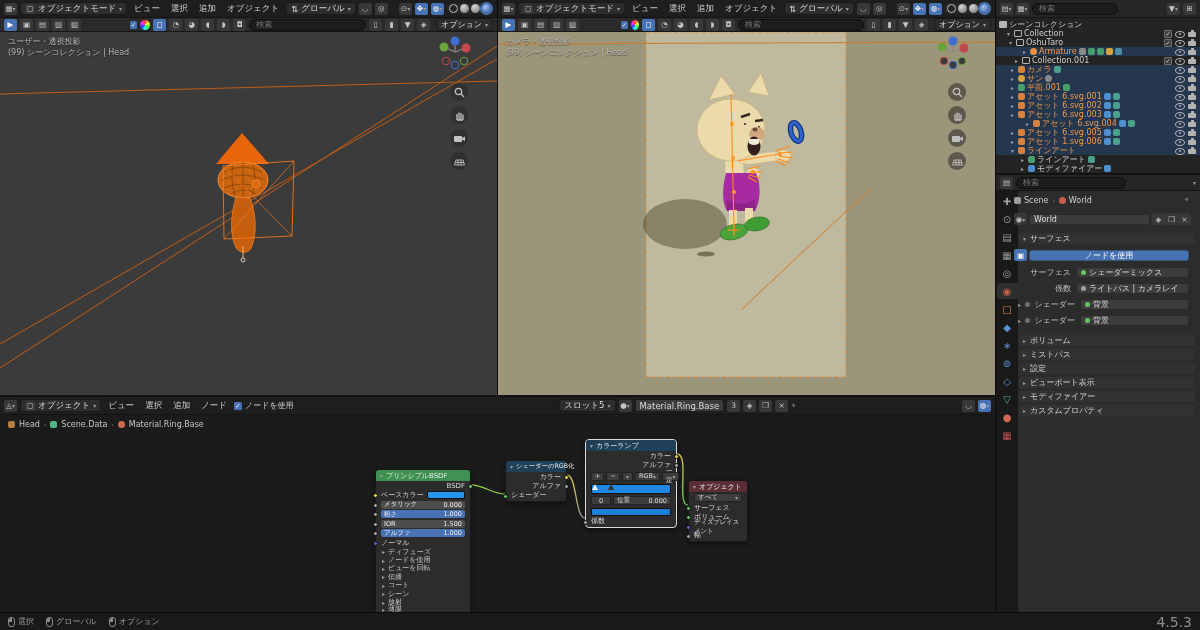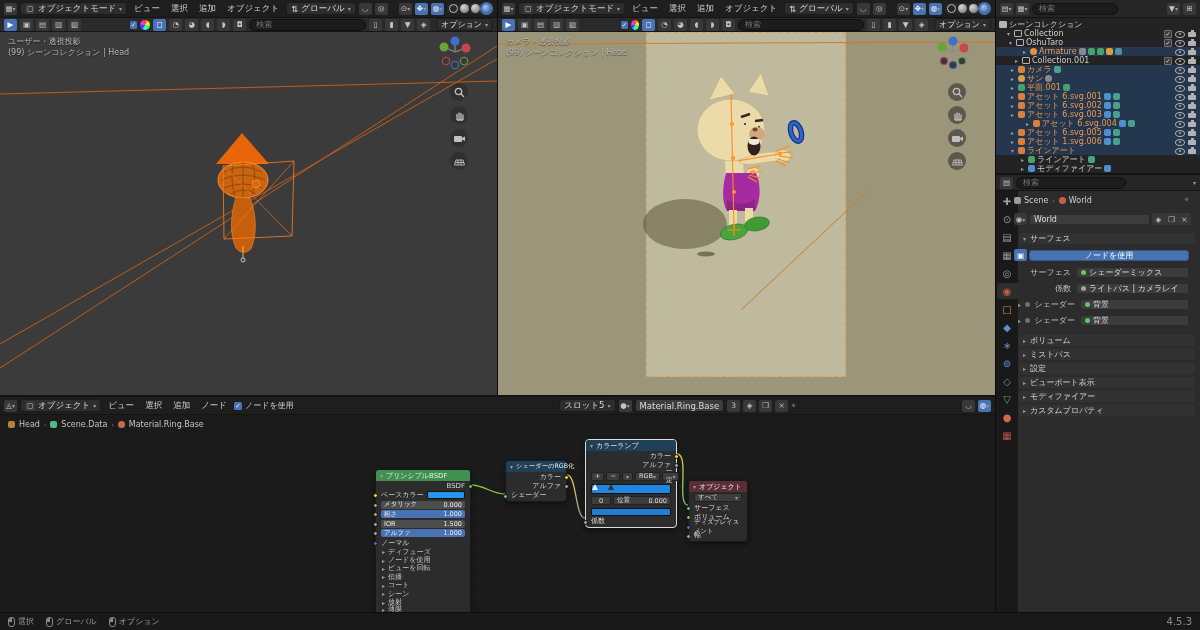--- a/index.html
+++ b/index.html
@@ -855,14 +855,14 @@
     </span>
   <span class="sgrp">
       <span class="mi"></span>
       <span>グローバル</span>
     </span>
   <span class="sgrp">
       <span class="mi"></span>
       <span>オプション</span>
     </span>
   <span class="spacer"></span>
-  <span style="font-size:10px;color:#8d8d8d">4.5.3</span>
+  <span style="font-size:14px;color:#8d8d8d">4.5.3</span>
 </div>
 
 </body></html>

